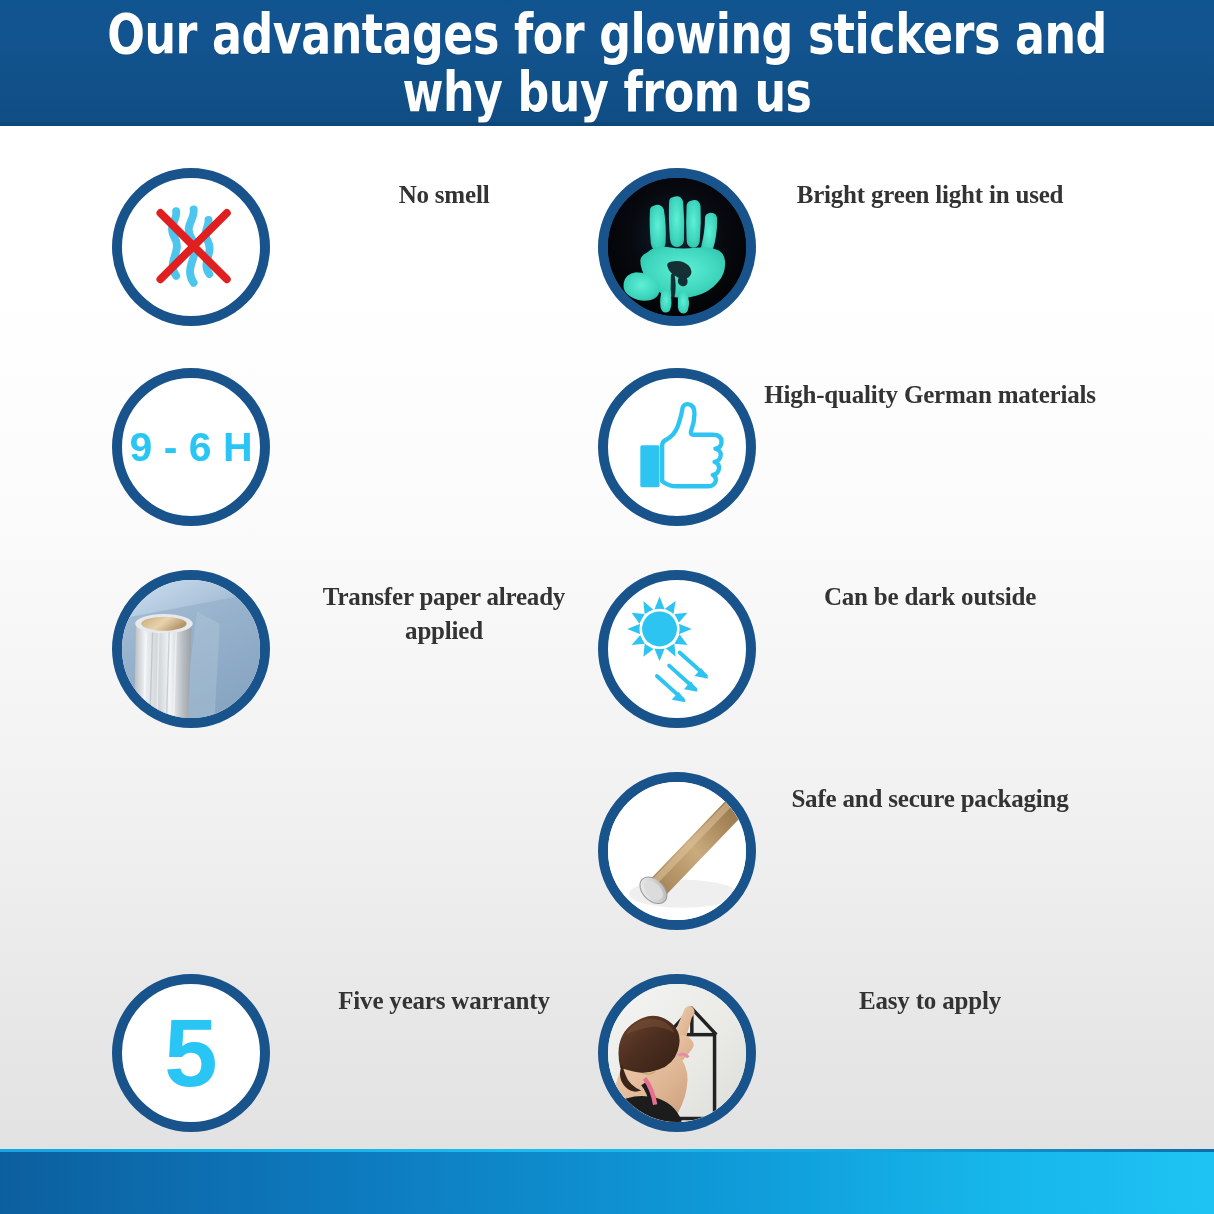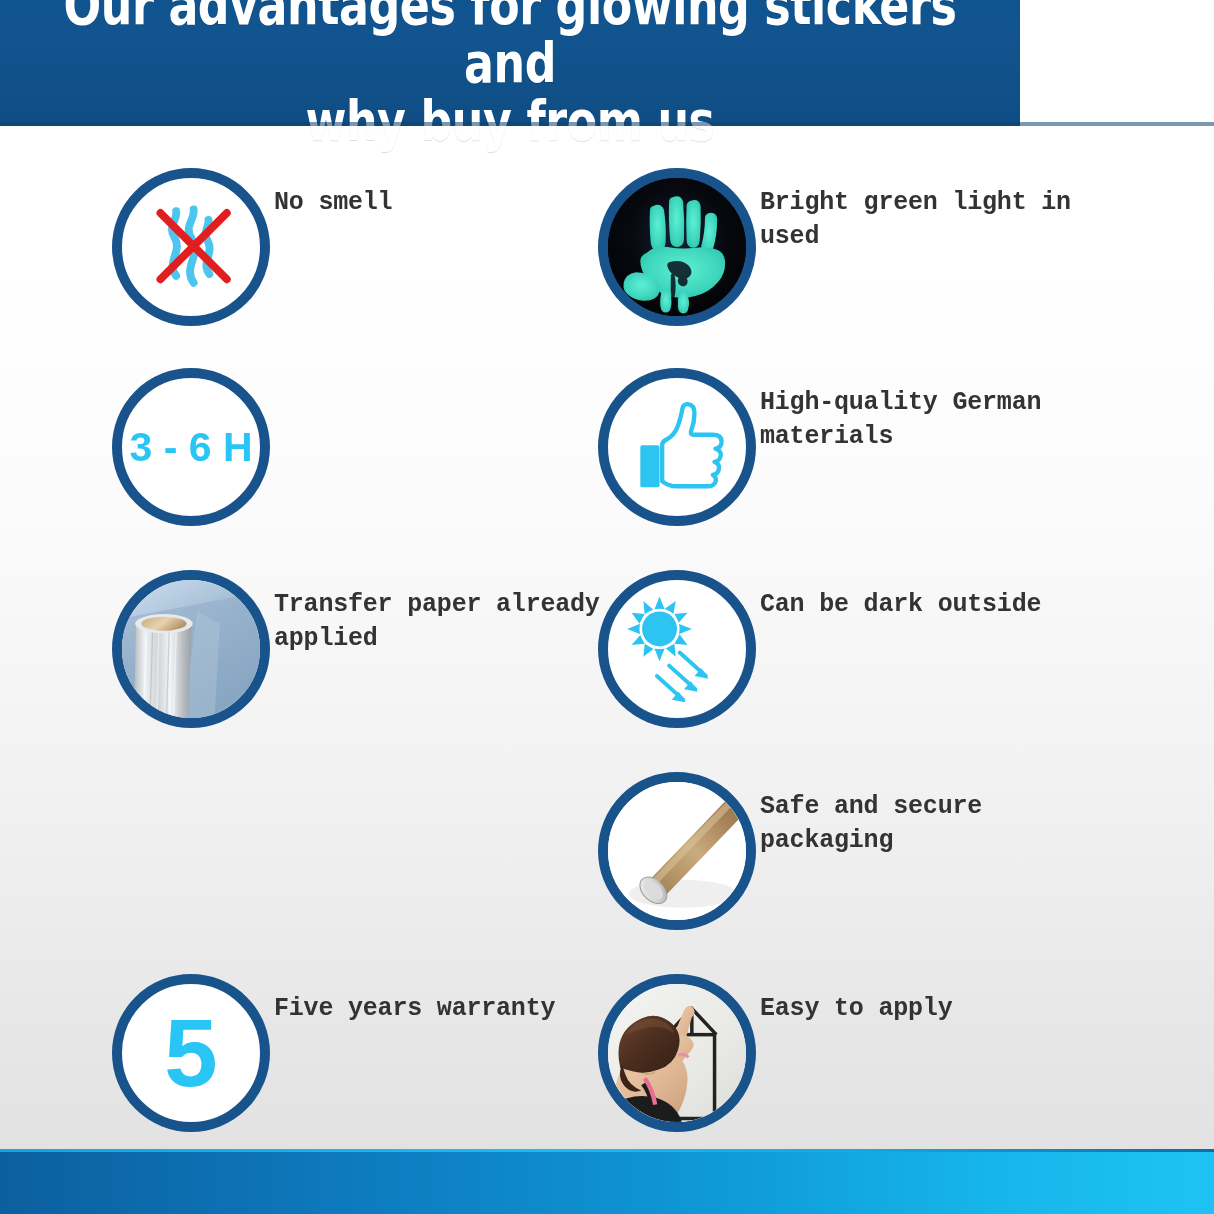--- a/index.html
+++ b/index.html
@@ -18,21 +18,21 @@
     width: 1214px;
     height: 1214px;
     background: linear-gradient(180deg, #ffffff 0%, #ffffff 22%, #fbfbfb 42%, #f1f1f1 66%, #e6e6e6 86%, #e0e0e0 100%);
     overflow: hidden;
   }
 
   
   #header-banner {
     position: absolute;
     left: 0; top: 0;
-    width: 1020px;
+    width: 1214px;
     height: 126px;
     background: linear-gradient(180deg, #10548f 0%, #125490 28%, #115189 62%, #0f4d84 100%);
     box-sizing: border-box;
     display: flex;
     align-items: center;
     justify-content: center;
   }
   #header-title {
     width: 1190px;
     text-align: center;
@@ -107,29 +107,30 @@
   .icon-svg {
     position: absolute;
     left: 0; top: 0;
     width: 100%;
     height: 100%;
     display: block;
   }
   .feature-label {
     position: absolute;
     left: 174px;
-    top: 18px;
+    top: 10px;
     width: 340px;
     color: #333333;
-    font-family: Liberation Mono, monospace;
+    font-family: Liberation Serif, serif;
     font-weight: 700;
     font-size: 25px;
     line-height: 34px;
     letter-spacing: -0.2px;
     white-space: pre-line;
+    text-align: center;
   }
   .icon-text {
     position: absolute;
     left: 0; top: 0;
     width: 158px; height: 158px;
     display: flex;
     align-items: center;
     justify-content: center;
     color: #29c6f5;
     font-family: "Liberation Sans", sans-serif;
@@ -218,21 +219,21 @@
             </g>
           </svg>
         </div>
       </div>
       <div class="feature-label">Bright green light in used</div>
     </div>
 
     <div class="feature-item" style="left:100px; top:242px;">
       <div class="feature-icon-wrap">
         <div class="icon-circle"></div>
-        <div class="icon-text hours">3 - 6 H</div>
+        <div class="icon-text hours">9 - 6 H</div>
       </div>
     </div>
 
     <div class="feature-item" style="left:100px; top:444px;">
       <div class="feature-icon-wrap">
         <div class="icon-circle photo-circle">
           <svg class="icon-svg" viewBox="0 0 158 158">
             <defs>
               <linearGradient id="skyg" x1="0" y1="0" x2="0.5" y2="1">
                 <stop offset="0%" stop-color="#cfe0ef"></stop>

